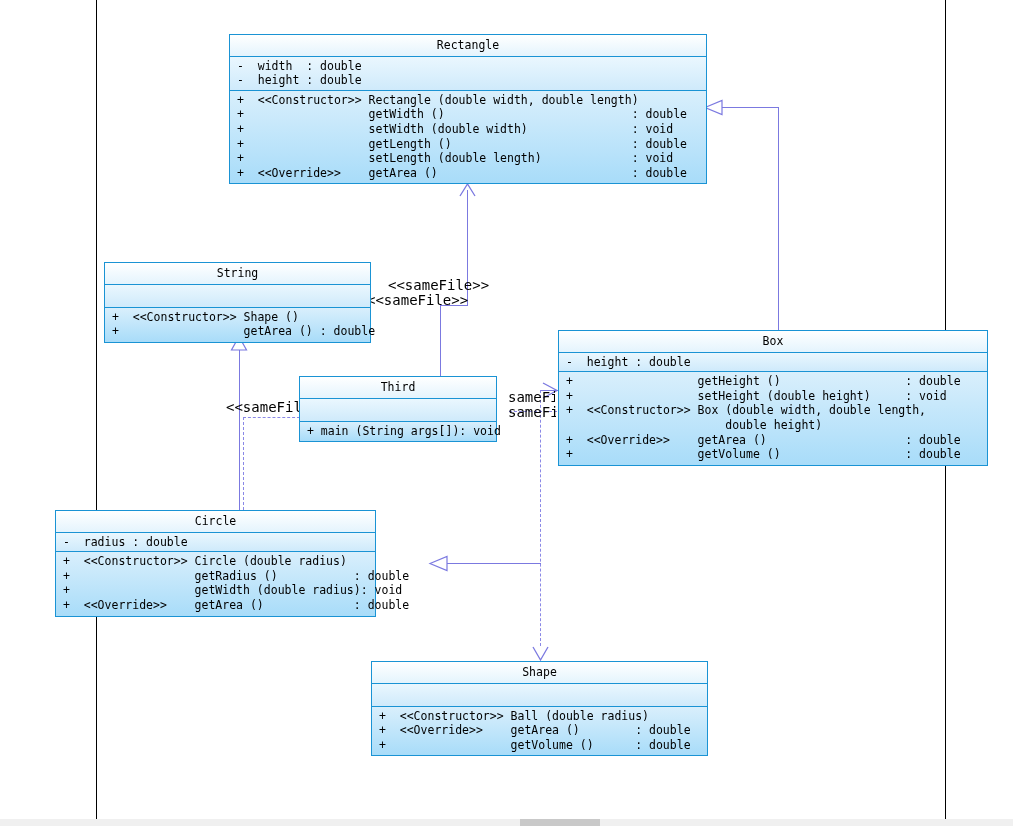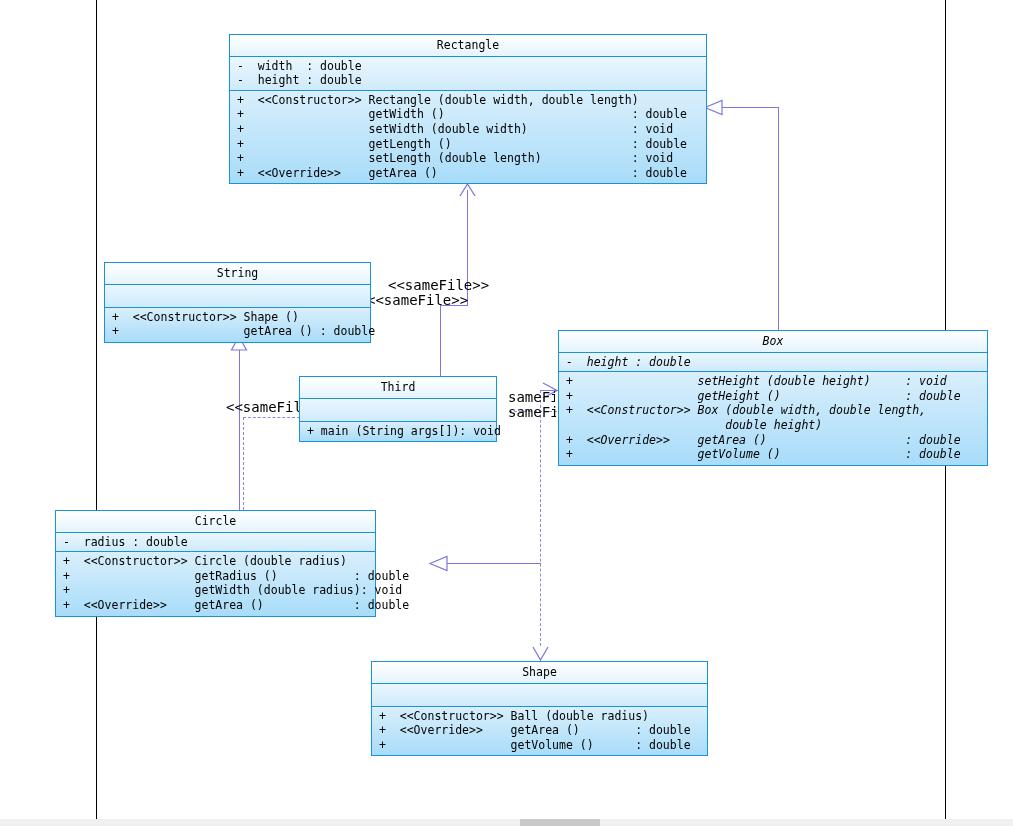--- a/index.html
+++ b/index.html
@@ -151,28 +151,28 @@
 
   <div class="uml" style="left:104px;top:262px;width:267px;">
     <div class="ttl">String</div>
     <div class="attrs" style="height:18px;"></div>
     <div class="ops">
       <span class="row">+  &lt;&lt;Constructor&gt;&gt; Shape ()</span>
       <span class="row">+                  getArea () : double</span>
     </div>
   </div>
 
-  <div class="uml" style="left:558px;top:330px;width:430px;font-style:italic;">
+  <div class="uml" style="left:558px;top:330px;width:430px;">
     <div class="ttl">Box</div>
     <div class="attrs">
       <span class="row">-  height : double</span>
     </div>
     <div class="ops">
+      <span class="row">+                  getHeight ()                  : double</span>
       <span class="row">+                  setHeight (double height)     : void</span>
-      <span class="row">+                  getHeight ()                  : double</span>
       <span class="row">+  &lt;&lt;Constructor&gt;&gt; Box (double width, double length,</span>
       <span class="row">                       double height)</span>
       <span class="row">+  &lt;&lt;Override&gt;&gt;    getArea ()                    : double</span>
       <span class="row">+                  getVolume ()                  : double</span>
     </div>
   </div>
 
   <div class="uml" style="left:299px;top:376px;width:198px;">
     <div class="ttl">Third</div>
     <div class="attrs" style="height:18px;"></div>

